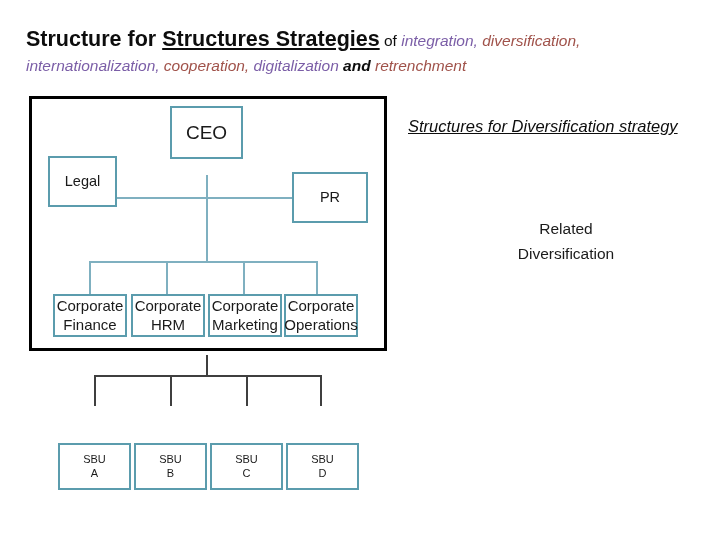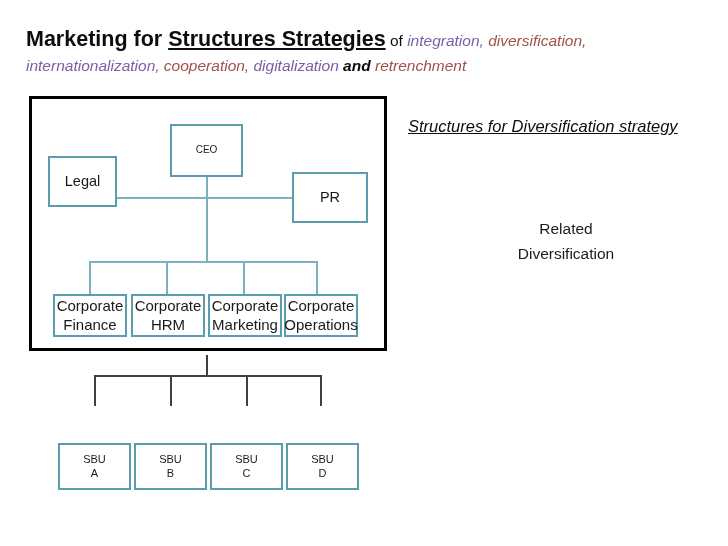--- a/index.html
+++ b/index.html
@@ -84,21 +84,21 @@
     background: #ffffff;
     display: flex;
     align-items: center;
     justify-content: center;
     text-align: center;
     color: #1a1a1a;
     z-index: 3;
   }
   .node span { display: block; line-height: 1.22; }
 
-  .n-ceo   { left: 170px; top: 124px; width: 73px;  height: 53px; font-size: 10px; }
+  .n-ceo   { left: 170px; top: 106px; width: 73px;  height: 53px; font-size: 19px; }
   .n-legal { left: 48px;  top: 156px; width: 69px;  height: 51px; font-size: 14.5px; }
   .n-pr    { left: 292px; top: 172px; width: 76px;  height: 51px; font-size: 14.5px; }
 
   .n-corp  { top: 294px; width: 74px; height: 43px; font-size: 15px; }
   .n-corp1 { left: 53px;  }
   .n-corp2 { left: 131px; }
   .n-corp3 { left: 208px; }
   .n-corp4 { left: 284px; }
 
   .n-sbu   { top: 406px; width: 73px; height: 47px; font-size: 11px; margin-top: 37px; }
@@ -151,21 +151,21 @@
     color: #1a1a1a;
     line-height: 1.63;
   }
 </style>
 </head>
 <body>
 
 <div id="slide">
 
   <div class="title-block">
-    <div class="title-line1"><span class="t-bold">Marketing for </span><span class="t-bold-u">Structures Strategies</span><span class="t-of"> of </span><span class="t-purple t-of">integration,</span><span class="t-brown t-of"> diversification,</span></div>
+    <div class="title-line1"><span class="t-bold">Structure for </span><span class="t-bold-u">Structures Strategies</span><span class="t-of"> of </span><span class="t-purple t-of">integration,</span><span class="t-brown t-of"> diversification,</span></div>
     <div class="title-line2"><span class="t-purple">internationalization,</span><span class="t-brown"> cooperation,</span><span class="t-purple"> digitalization</span><span class="t-and"> and </span><span class="t-brown">retrenchment</span></div>
   </div>
 
   <div class="frame"></div>
 
   <div class="lineT h-legalpr"></div>
   <div class="lineT v-ceo"></div>
   <div class="lineT h-corpbus"></div>
   <div class="lineT v-c1"></div>
   <div class="lineT v-c2"></div>

